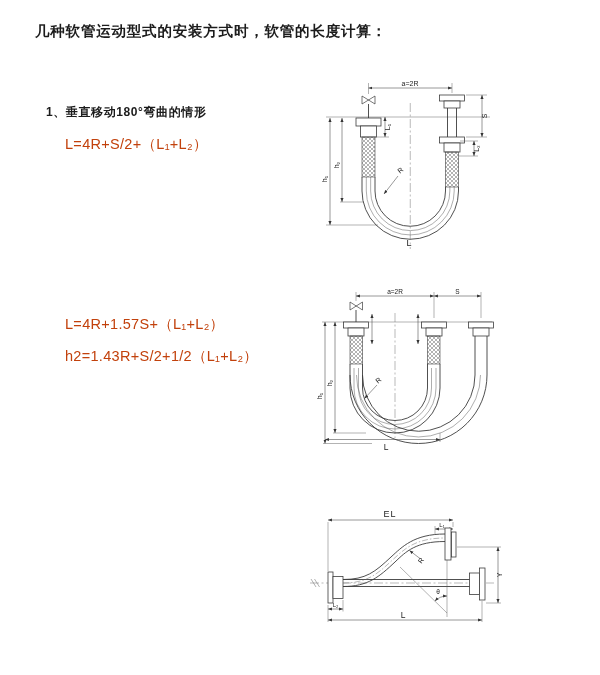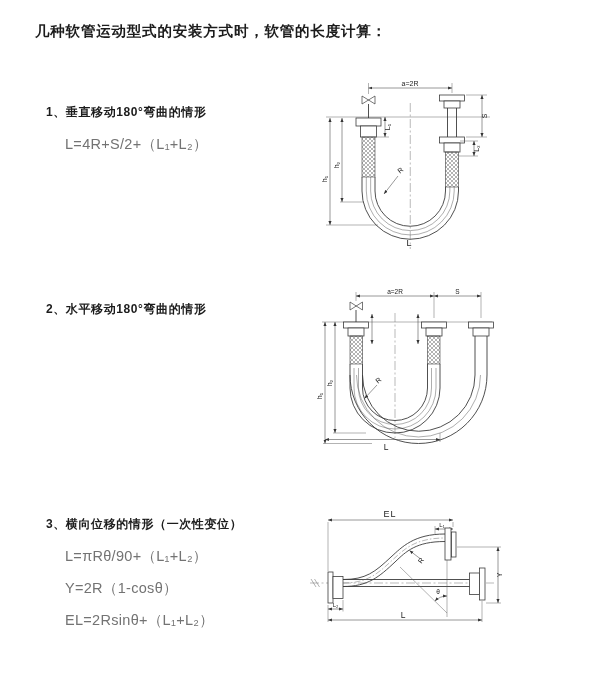--- a/index.html
+++ b/index.html
@@ -3,21 +3,21 @@
 <meta charset="utf-8">
 <style>
   html,body{margin:0;padding:0;background:#fff;}
   .page{position:relative;width:600px;height:675px;background:#ffffff;overflow:hidden;
         font-family:"Liberation Sans",sans-serif;color:#1c1c1c;}
   .doc-title{position:absolute;left:35px;top:22px;font-size:14.5px;font-weight:600;
         letter-spacing:0.8px;}
   .sec{position:absolute;left:46px;}
   .sec-heading{font-size:12px;font-weight:600;letter-spacing:0.6px;white-space:nowrap;}
   .formulas{margin:7px 0 0 19px;}
-  .formula{font-size:14.5px;line-height:32px;letter-spacing:0.3px;white-space:nowrap;color:#737373;}
+  .formula{font-size:14.5px;line-height:32px;letter-spacing:0.3px;white-space:nowrap;color:#c2410c;}
   .diag{position:absolute;}
   
   .wall{stroke:#3c3c3c;stroke-width:0.9;fill:none;}
   .mid{stroke:#4a4a4a;stroke-width:0.45;fill:none;}
   .dim{stroke:#444;stroke-width:0.55;fill:none;}
   .thin{stroke:#555;stroke-width:0.45;fill:none;}
   .cl{stroke:#737373;stroke-width:0.5;fill:none;stroke-dasharray:9 2.5 2 2.5;}
   .cls{stroke:#737373;stroke-width:0.5;fill:none;stroke-dasharray:6 2 1.5 2;}
   .fl{fill:#fff;stroke:#3c3c3c;stroke-width:0.8;}
   .br{fill:url(#braid);stroke:#3c3c3c;stroke-width:0.6;}
@@ -43,33 +43,26 @@
   <div class="doc-title">几种软管运动型式的安装方式时，软管的长度计算：</div>
 
   <div class="sec" style="top:104px">
     <div class="sec-heading">1、垂直移动180°弯曲的情形</div>
     <div class="formulas">
       <div class="formula">L=4R+S/2+（L₁+L₂）</div>
     </div>
   </div>
 
   <div class="sec" style="top:301px">
-    <div class="sec-heading">2、水平移动180°弯曲的情形</div>
     <div class="formulas">
+      <div class="formula">L=4R+1.57S+（L₁+L₂）</div>
+      <div class="formula">h2=1.43R+S/2+1/2（L₁+L₂）</div>
     </div>
   </div>
 
-  <div class="sec" style="top:516px">
-    <div class="sec-heading">3、横向位移的情形（一次性变位）</div>
-    <div class="formulas">
-      <div class="formula">L=πRθ/90+（L₁+L₂）</div>
-      <div class="formula">Y=2R（1-cosθ）</div>
-      <div class="formula">EL=2Rsinθ+（L₁+L₂）</div>
-    </div>
-  </div>
 
   <svg class="diag" style="left:298px;top:75px" width="255" height="180" viewBox="0 0 255 180">
     <line class="cl" x1="112.25" y1="28" x2="112.25" y2="174"></line>
     <line class="thin" x1="28" y1="42" x2="192" y2="42"></line>
 
     <g>
       <line class="thin" x1="70.5" y1="8" x2="70.5" y2="19"></line>
       <line class="thin" x1="154" y1="8" x2="154" y2="18"></line>
       <line class="dim" x1="70.5" y1="13" x2="154" y2="13" marker-start="url(#arr)" marker-end="url(#arr)"></line>
       <text class="dt" x="112" y="10.5" text-anchor="middle">a=2R</text>

